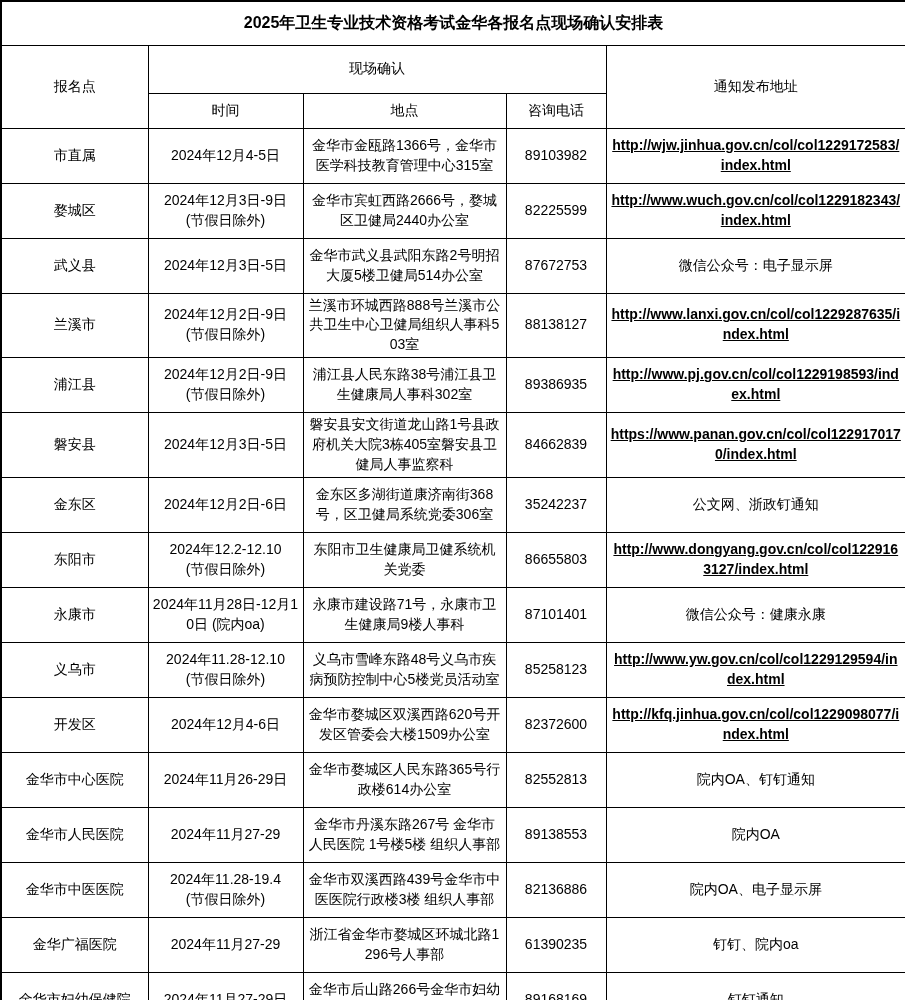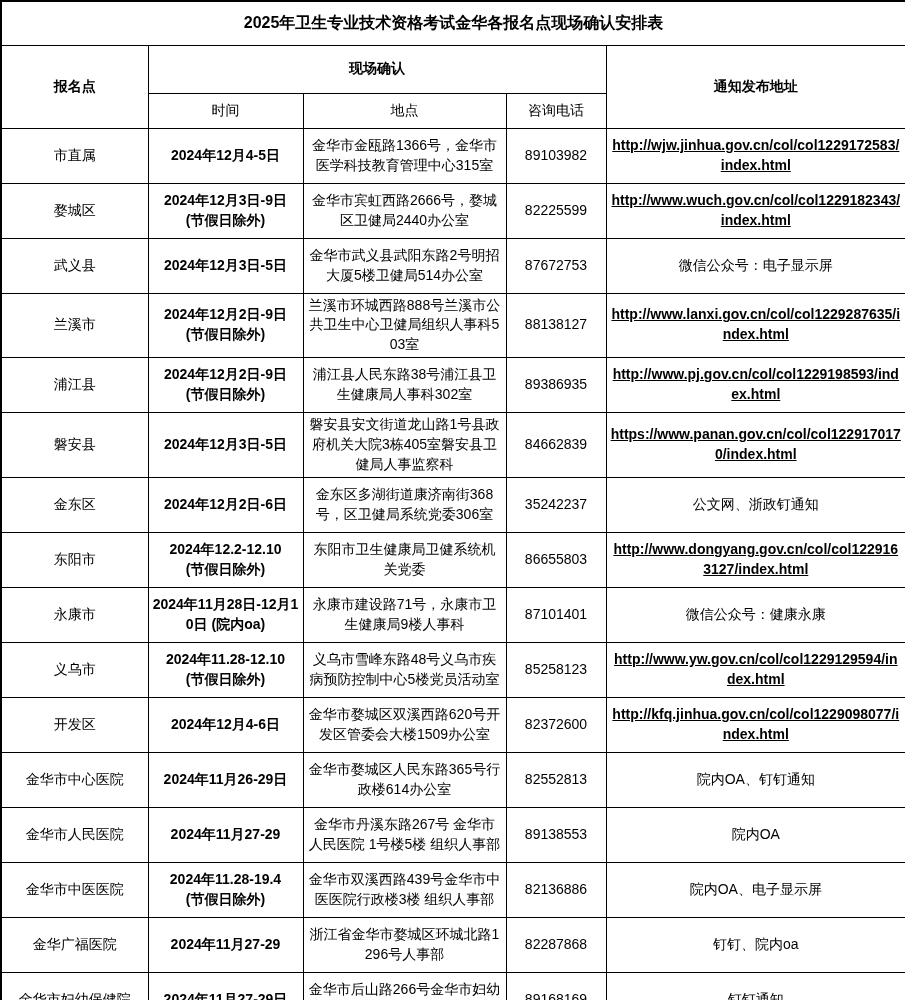--- a/index.html
+++ b/index.html
@@ -24,24 +24,24 @@
     line-height: 1.42;
     word-break: break-all;
     overflow-wrap: anywhere;
   }
   tr.title-row th {
     height: 44px;
     font-size: 16px;
     font-weight: bold;
     border-bottom: 1px solid #000;
   }
-  tr.head1 th { height: 48px; font-weight: bold; }
+  tr.head1 th { height: 48px; font-weight: normal; }
   tr.head2 th { height: 35px; font-weight: normal; margin-top: 44px; }
   tbody td { height: 55px; }
-  td.time-cell { white-space: pre-line; font-weight: bold; }
+  td.time-cell { white-space: pre-line; }
   td.notice-cell .link {
     font-weight: bold;
     text-decoration: underline;
     color: #000;
     cursor: pointer;
   }
 </style>
 </head>
 <body>
 
@@ -170,21 +170,21 @@
         <td class="time-cell">2024年11.28-19.4
 (节假日除外)</td>
         <td class="location-cell">金华市双溪西路439号金华市中医医院行政楼3楼 组织人事部</td>
         <td class="phone-cell">82136886</td>
         <td class="notice-cell">院内OA、电子显示屏</td>
       </tr>
       <tr>
         <td class="site-cell">金华广福医院</td>
         <td class="time-cell">2024年11月27-29</td>
         <td class="location-cell">浙江省金华市婺城区环城北路1296号人事部</td>
-        <td class="phone-cell">82287868</td>
+        <td class="phone-cell">61390235</td>
         <td class="notice-cell">钉钉、院内oa</td>
       </tr>
       <tr>
         <td class="site-cell">金华市妇幼保健院</td>
         <td class="time-cell">2024年11月27-29日</td>
         <td class="location-cell">金华市后山路266号金华市妇幼保健院行政楼721组织人事部</td>
         <td class="phone-cell">89168169</td>
         <td class="notice-cell">钉钉通知</td>
       </tr>
     </tbody>

